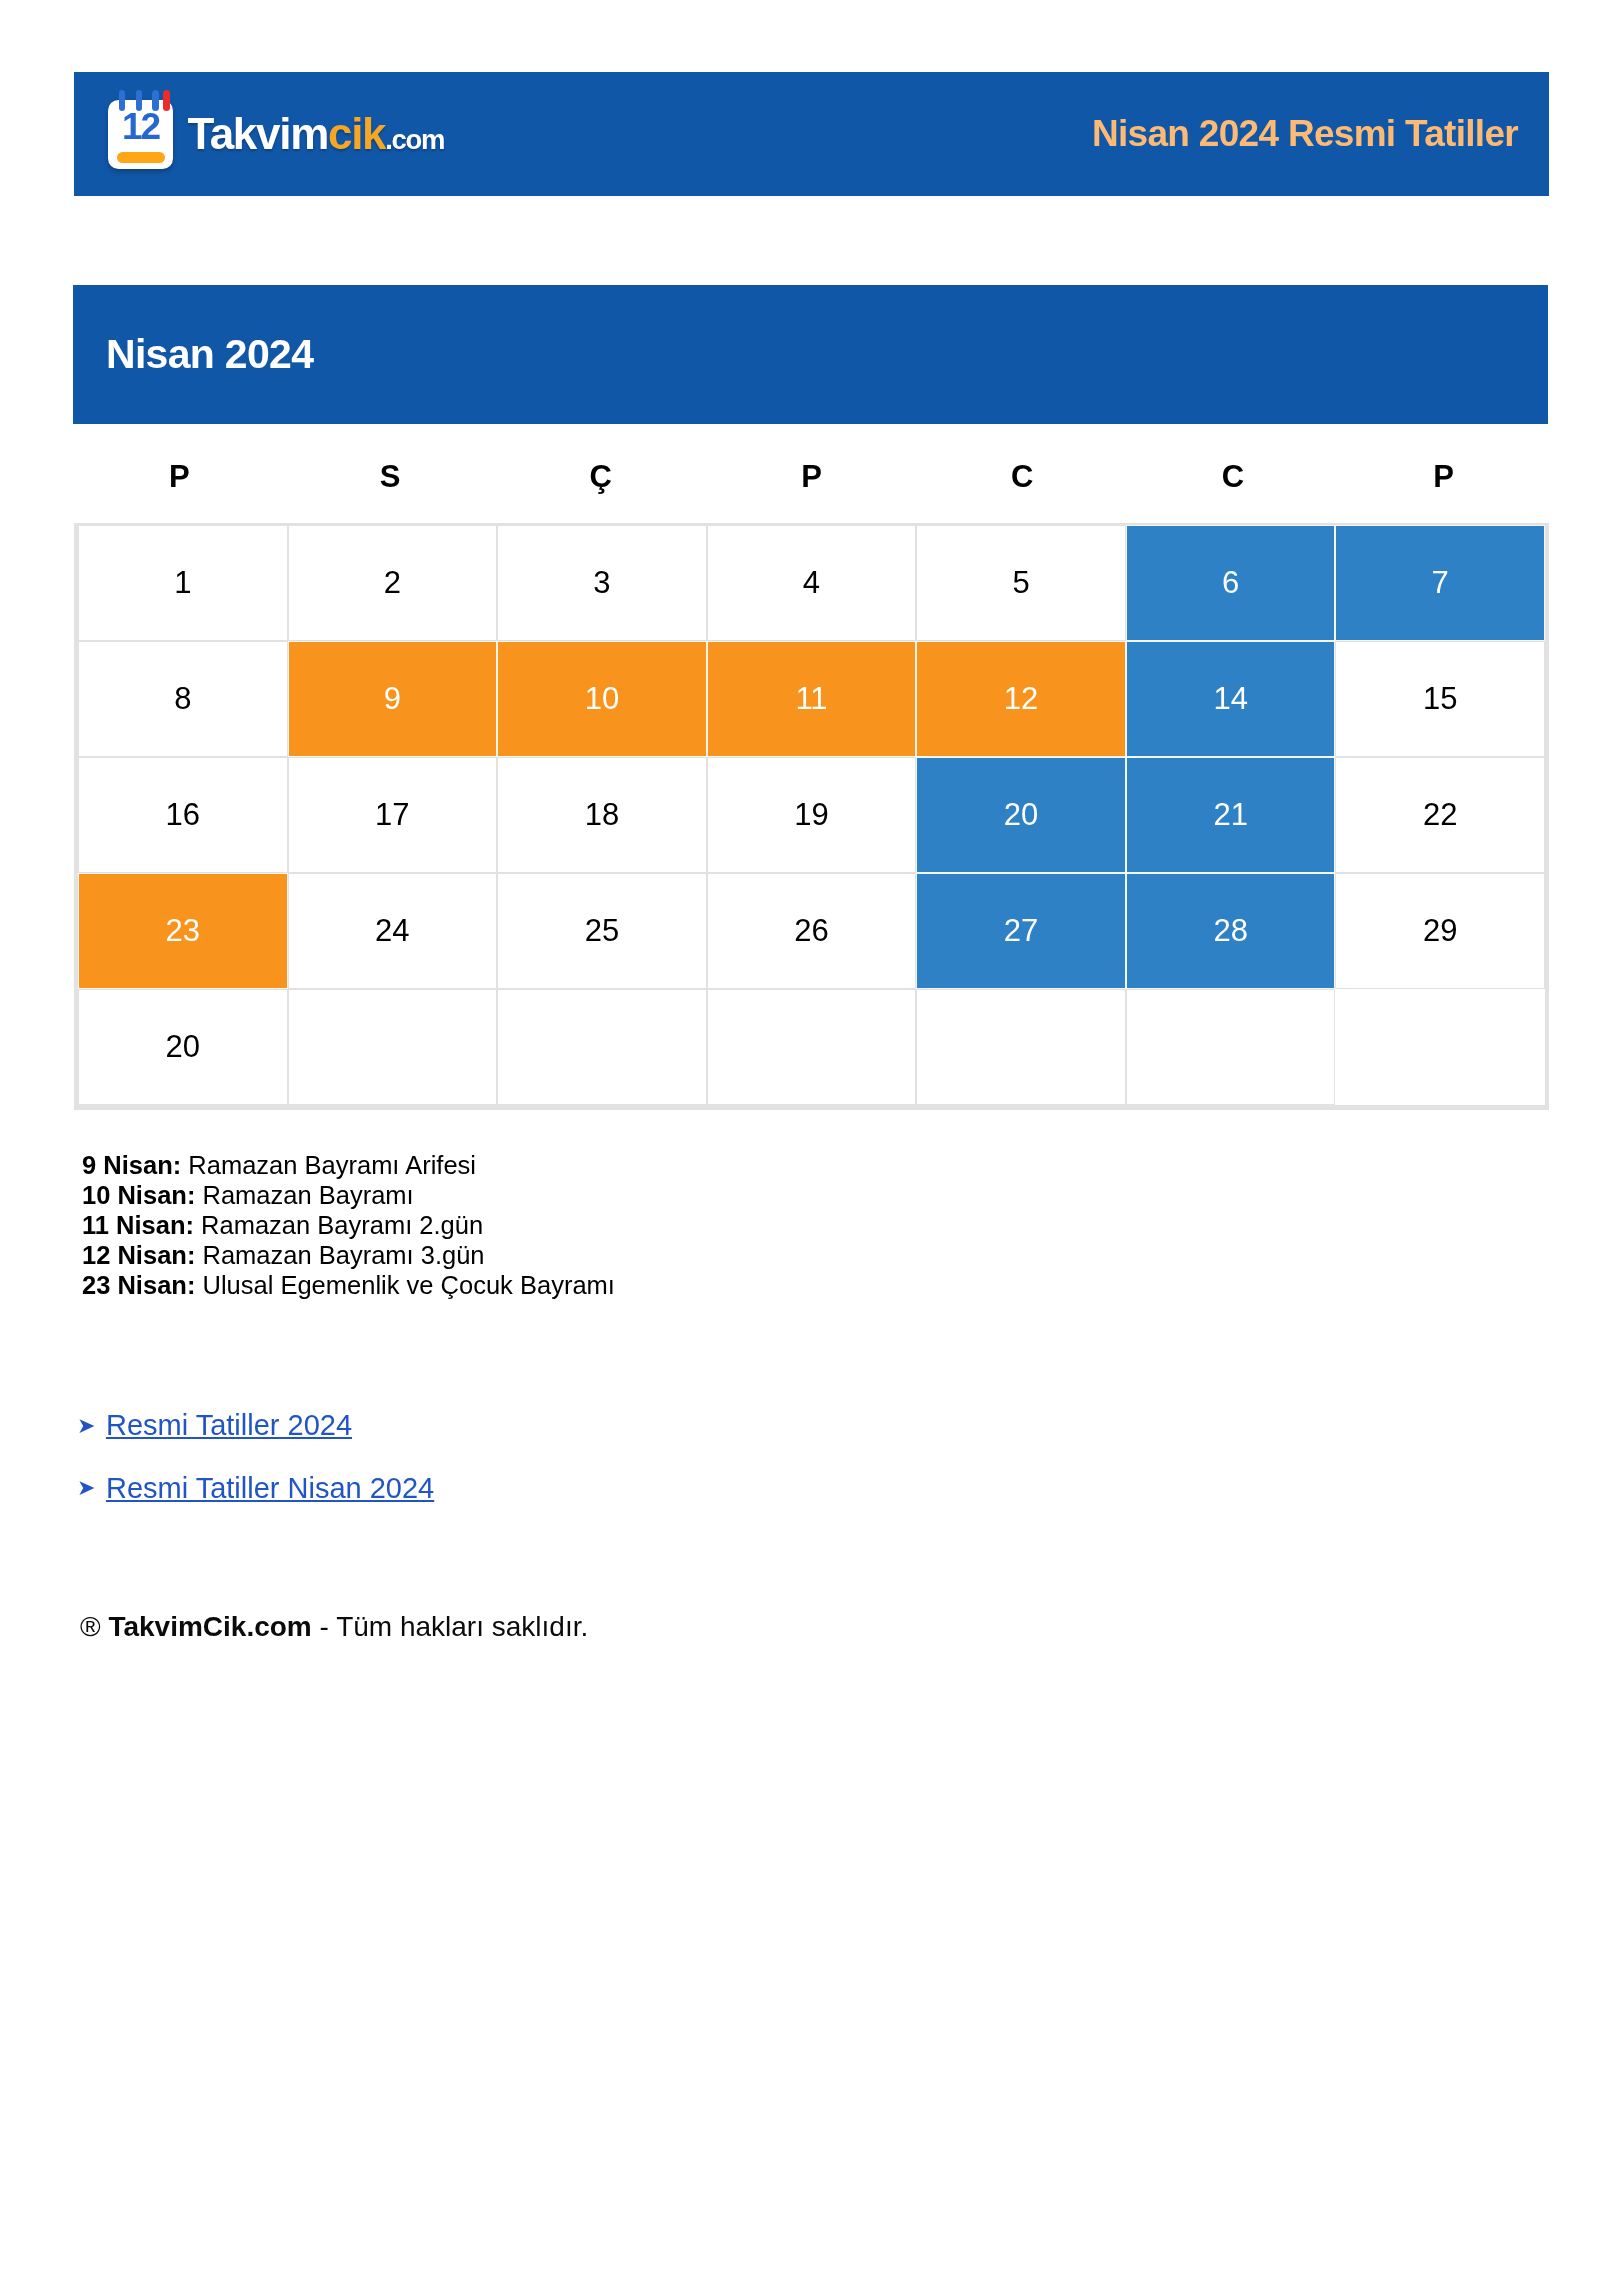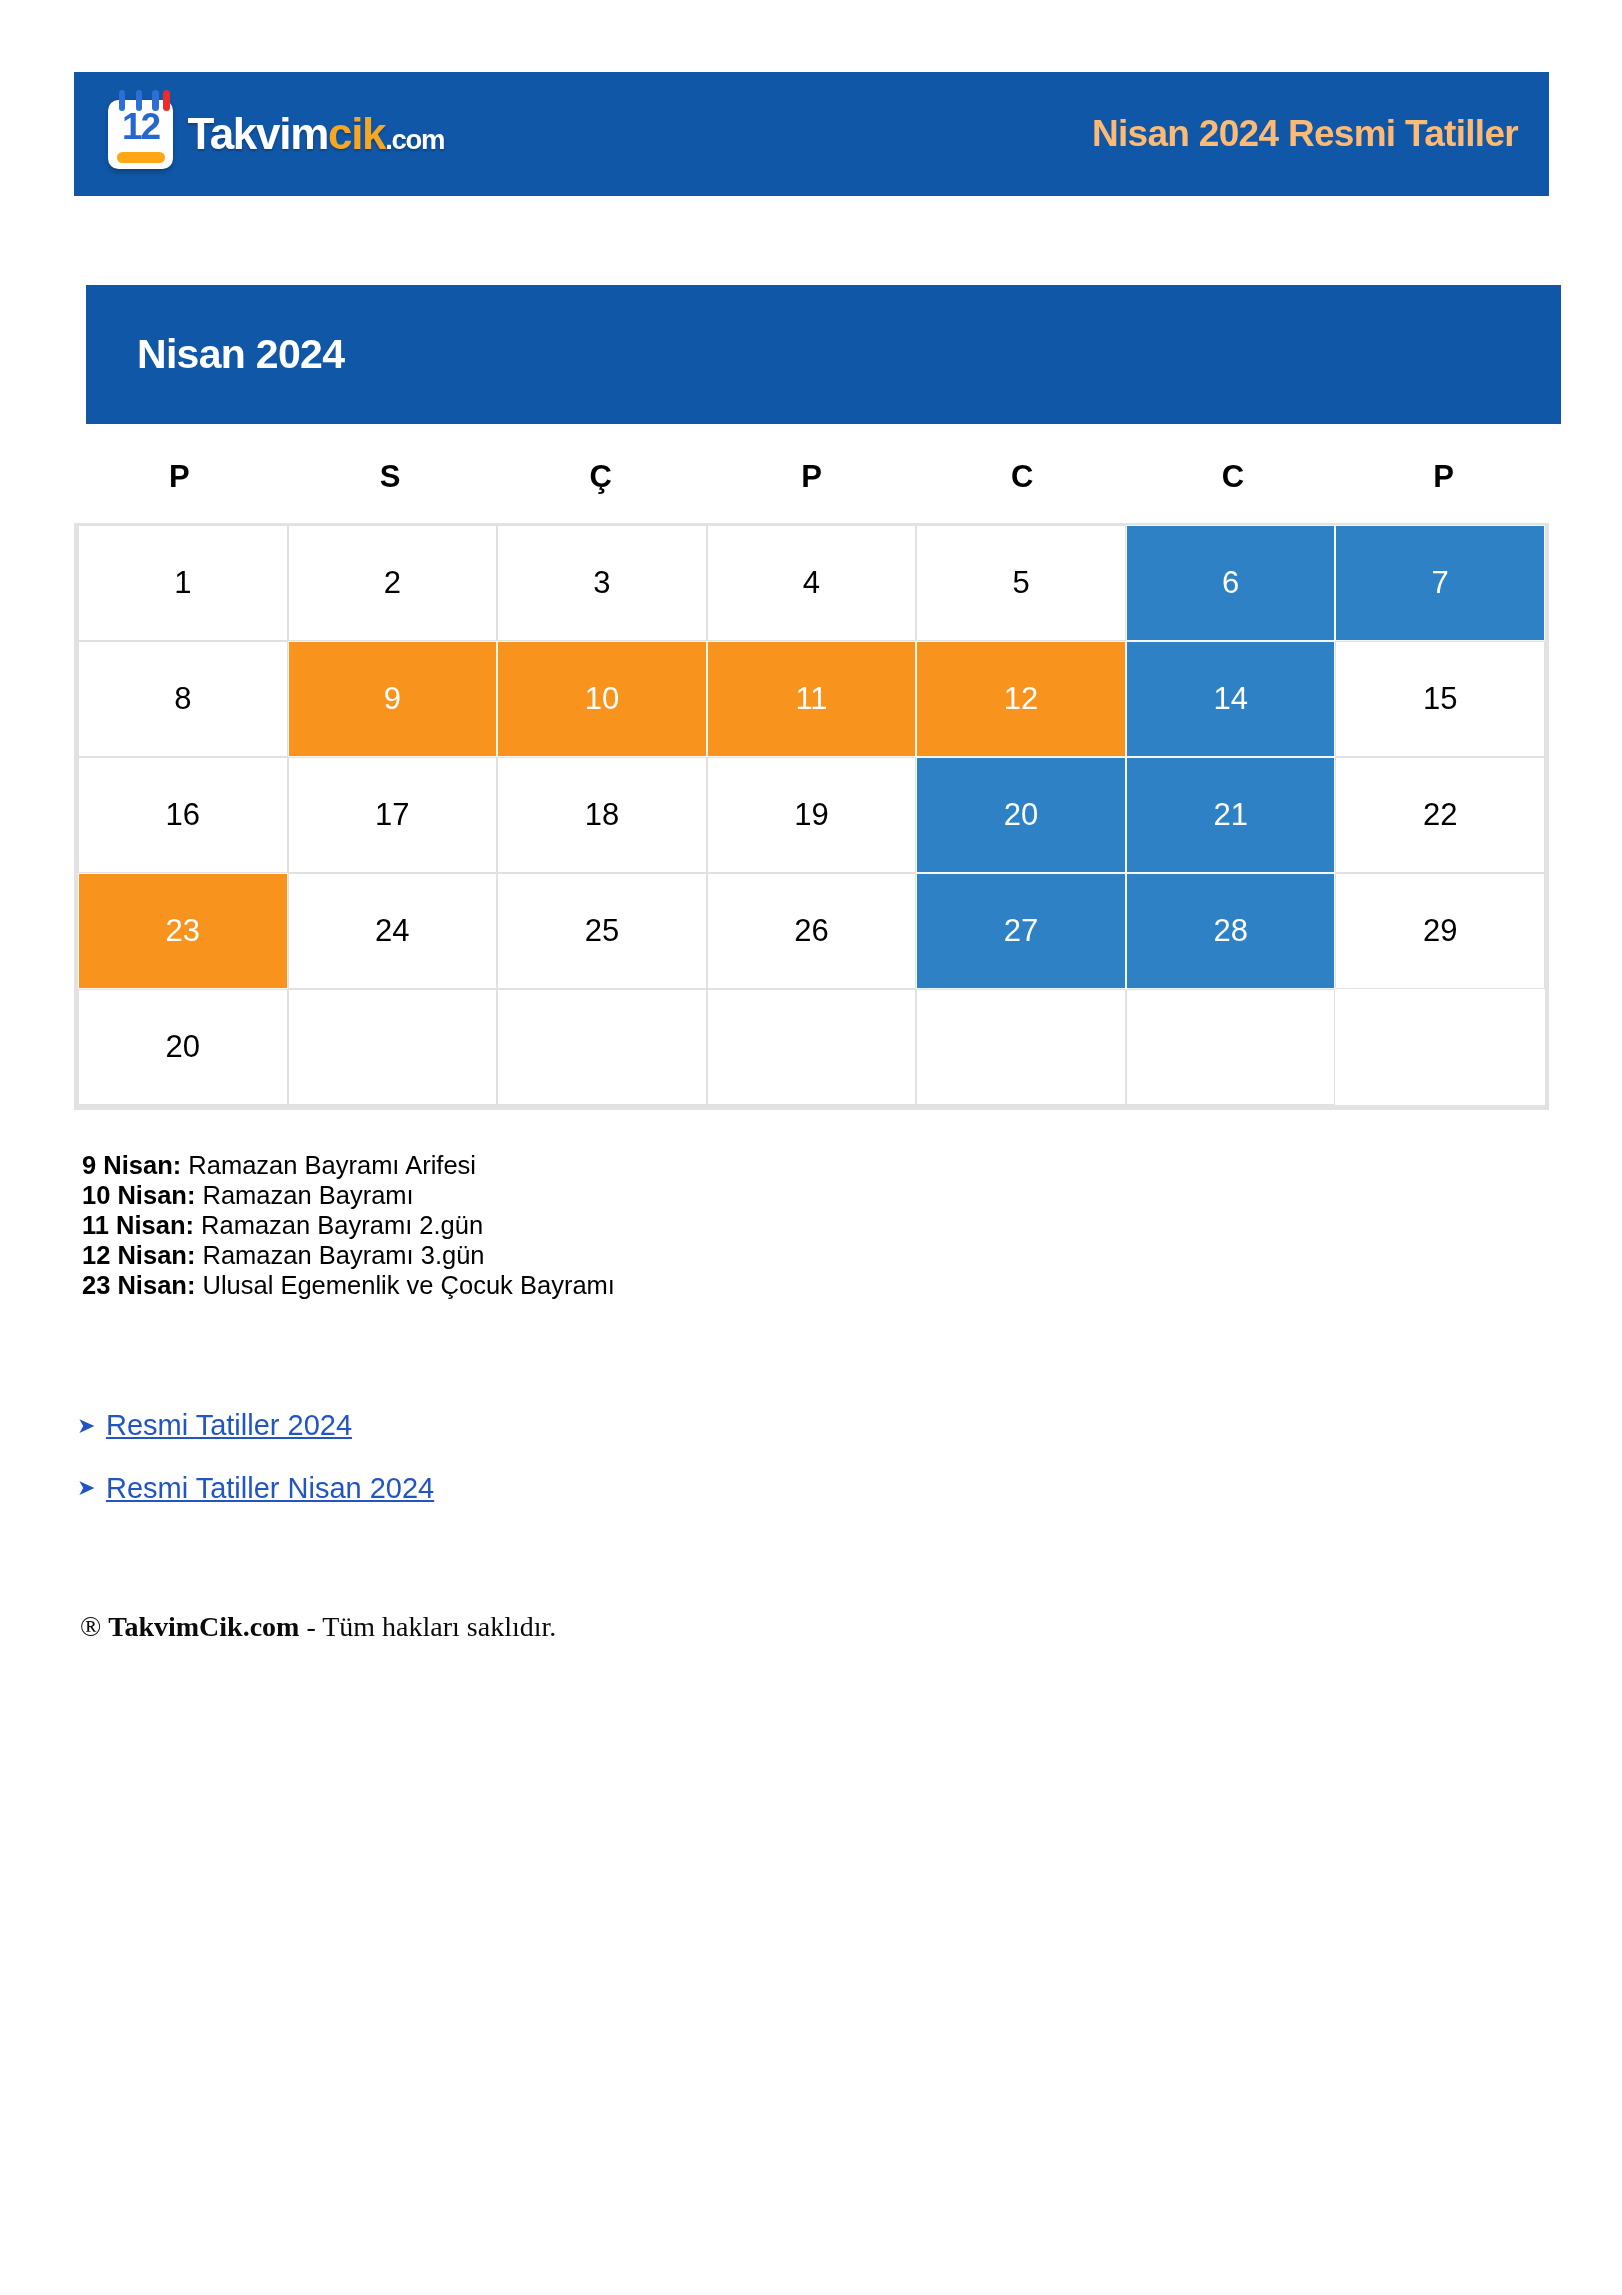--- a/index.html
+++ b/index.html
@@ -34,23 +34,23 @@
     font-size:37px;font-weight:bold;color:var(--icon-num-blue);letter-spacing:-2px;}
   .cal-icon .bar{position:absolute;bottom:5.9px;left:8.5px;right:8.5px;height:10.5px;
     border-radius:5.9px;background:var(--bar-orange);}
   .logo-text{font-size:44px;font-weight:bold;color:#fff;letter-spacing:-1.3px;
     text-shadow:0 2px 2.6px rgba(0,0,0,.25);white-space:nowrap;}
   .logo-text .cik{color:var(--logo-orange);margin-top:36px;}
   .logo-text .dotcom{font-size:27.5px;}
   .header-title{font-size:37px;font-weight:bold;color:#fdba74;letter-spacing:-0.7px;white-space:nowrap;}
   
   .banner{
-    position:absolute;left:86px;top:285px;width:1475px;height:139px;
+    position:absolute;left:73px;top:285px;width:1475px;height:139px;
     background:var(--header-blue);display:flex;align-items:center;
-    box-sizing:border-box;padding-left:51px;
+    box-sizing:border-box;padding-left:33px;
   }
   .banner-title{font-size:41px;font-weight:bold;color:#fff;letter-spacing:-0.7px;}
   
   .day-headers{
     position:absolute;left:74px;top:452px;width:1475px;height:50px;
     display:grid;grid-template-columns:repeat(7,1fr);
   }
   .dh{display:flex;align-items:center;justify-content:center;
     font-size:31px;font-weight:bold;color:#000;}
   
@@ -69,21 +69,21 @@
   .cell.empty{background:#fff;}
   
   .holidays{position:absolute;left:82px;top:1150px;font-size:25.5px;line-height:30px;}
   .holiday-line b{font-weight:bold;}
   
   .links{position:absolute;left:77px;top:1406px;}
   .link-row{display:flex;align-items:center;height:39px;margin-bottom:23.6px;}
   .arrow{color:var(--link-blue);font-size:22px;margin-right:10.5px;}
   .link{color:var(--link-blue);font-size:29px;text-decoration:underline;cursor:pointer;}
   
-  .footer{position:absolute;left:80px;top:1611px;font-size:28px;color:#0b0b0b;white-space:nowrap;font-family:Liberation Serif, serif;}
+  .footer{position:absolute;left:80px;top:1611px;font-size:28px;color:#0b0b0b;white-space:nowrap;}
   .footer b{font-weight:bold;}
 </style>
 </head>
 <body>
 
 <div class="header-bar">
   <div class="logo">
     <div class="cal-icon">
       <span class="ring r1"></span>
       <span class="ring r2"></span>

